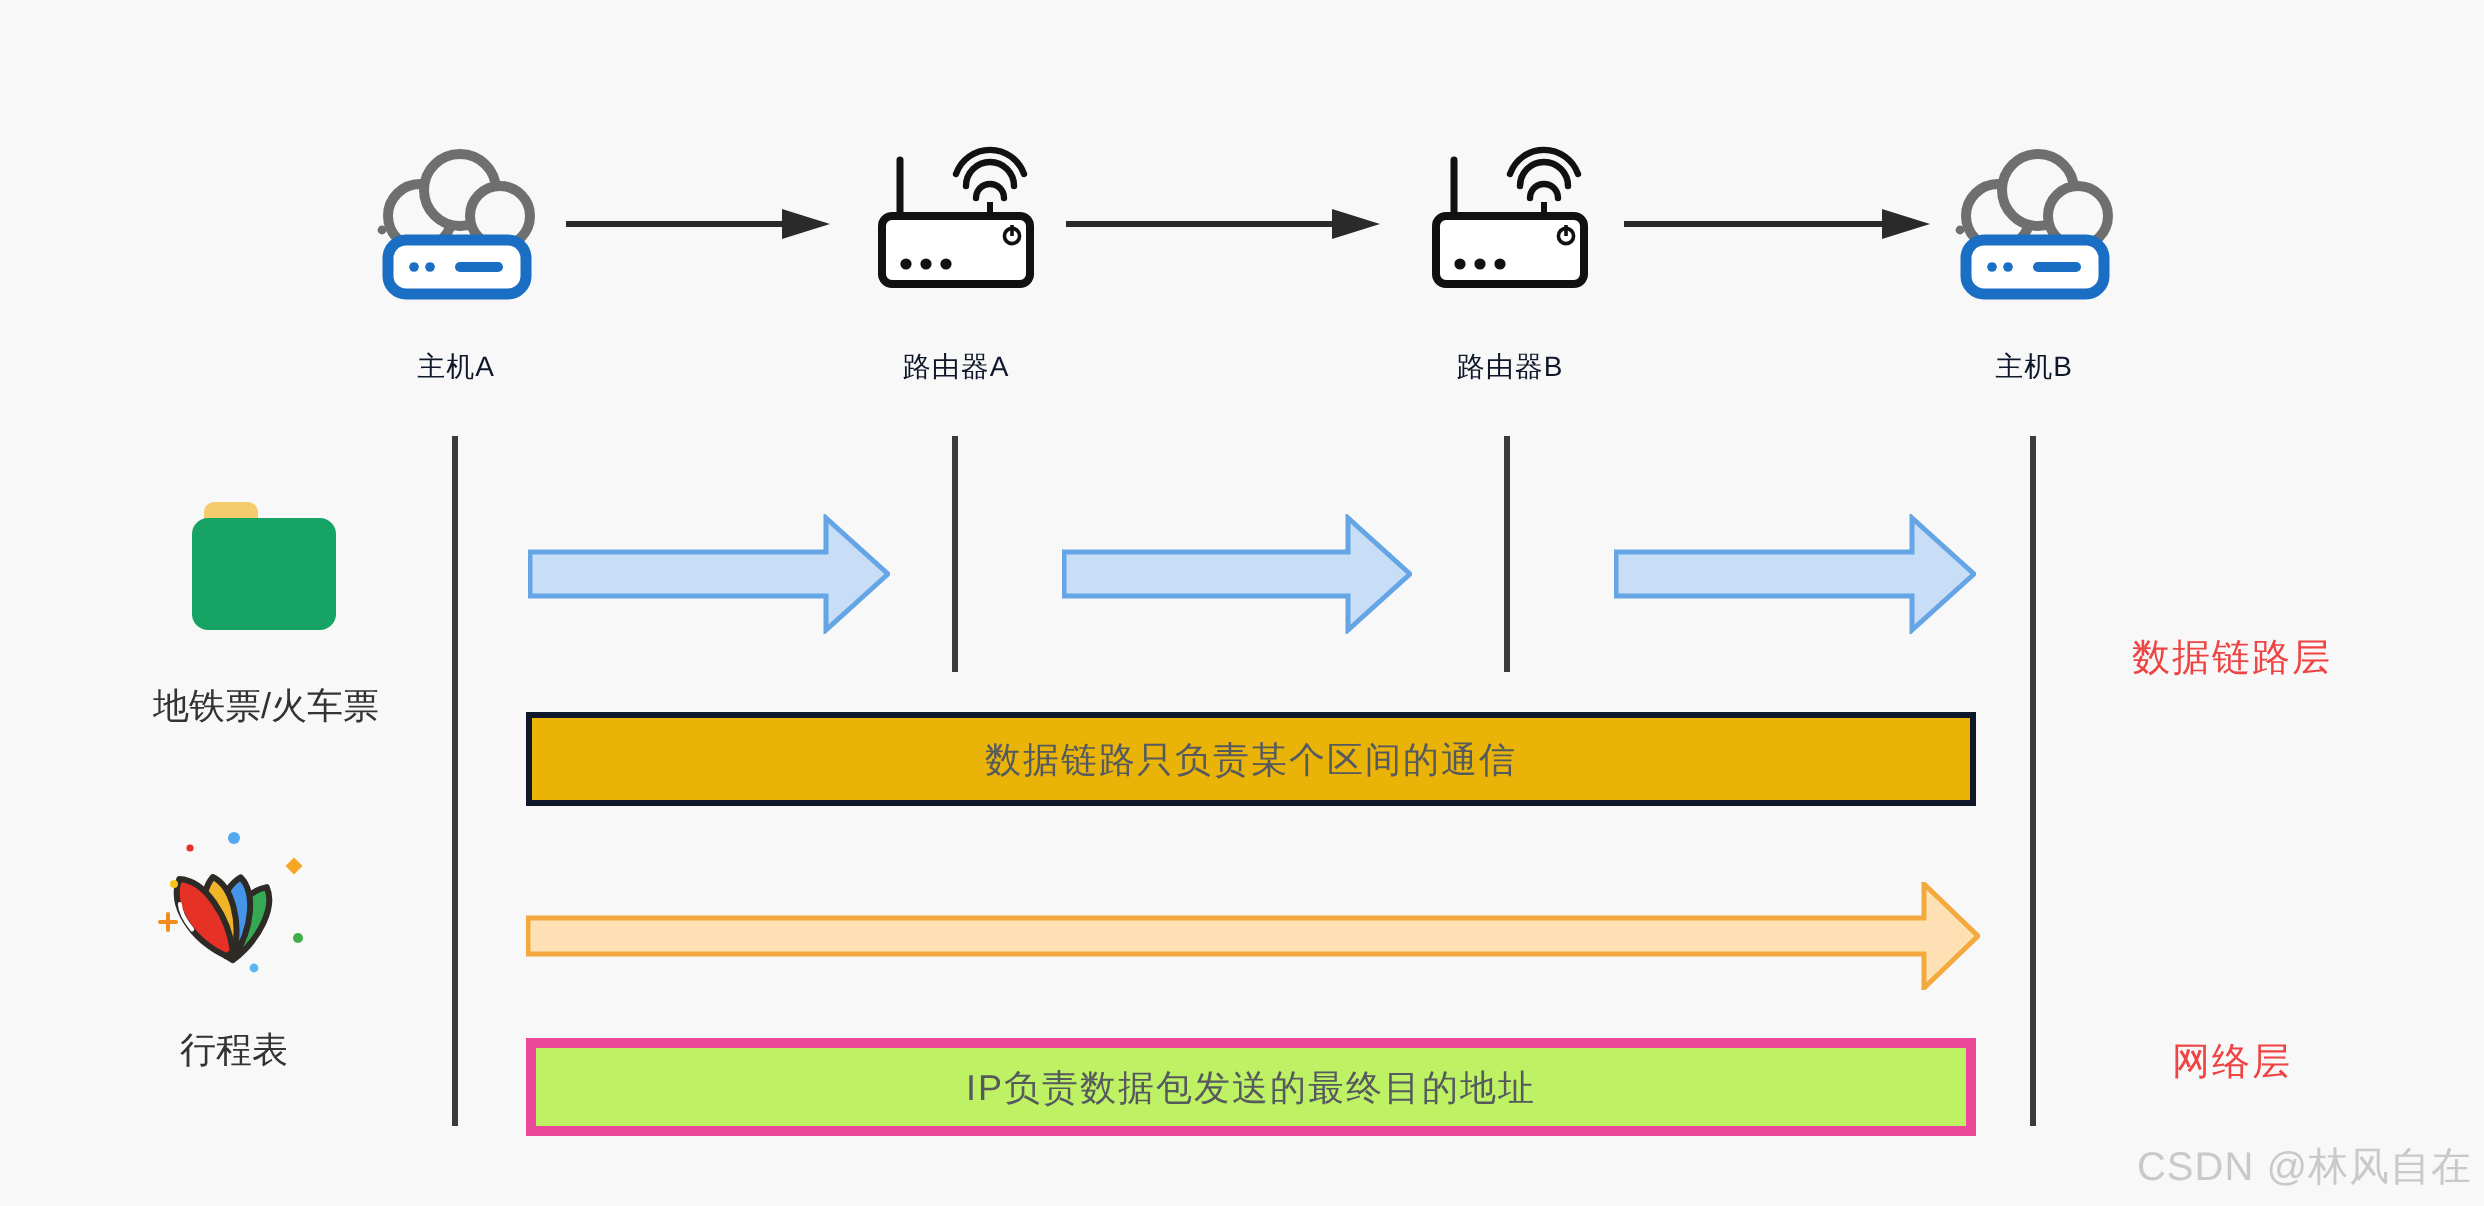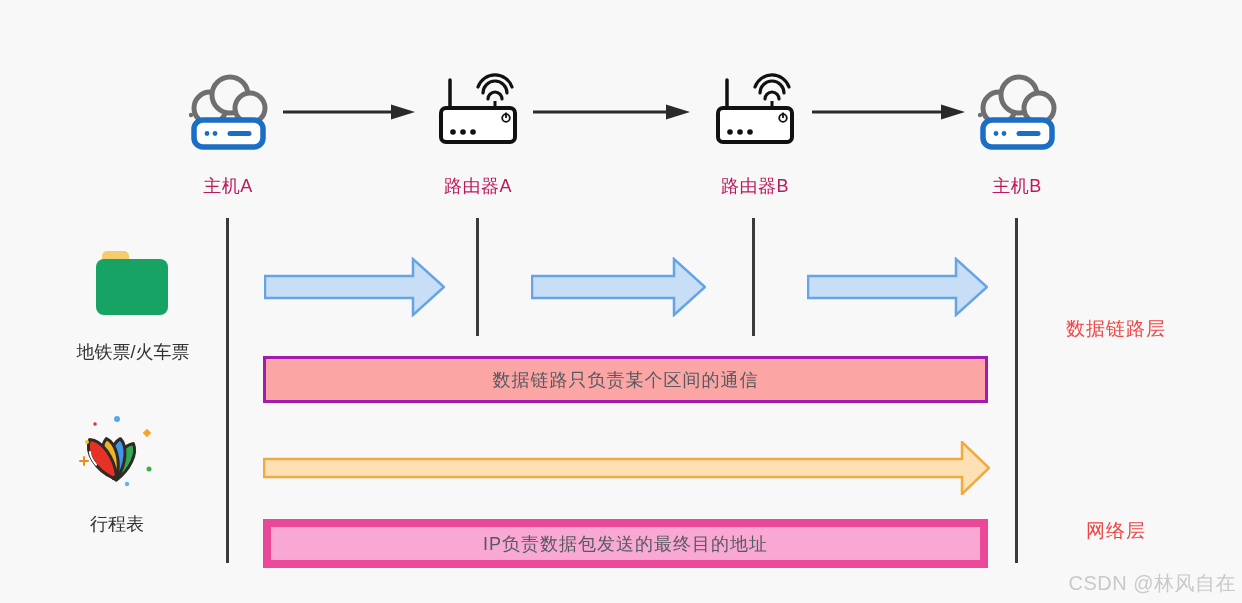--- a/index.html
+++ b/index.html
@@ -1,29 +1,29 @@
 <!DOCTYPE html>
 <html><head>
 <meta charset="utf-8">
 <style>
   html,body{margin:0;padding:0;}
   body{font-family:"Liberation Sans","DejaVu Sans",sans-serif;}
   #canvas{
     position:relative;width:1242px;height:603px;background:#f8f8f8;overflow:hidden;
   }
   .node{position:absolute;width:120px;text-align:center;}
-  .node .label{margin-top:18px;font-size:18px;color:#be185d;letter-spacing:0.5px;}
+  .node .label{margin-top:18px;font-size:14px;color:#0f172a;letter-spacing:0.5px;}
   .vline{position:absolute;width:3px;background:#3b3b3b;}
   .conn{position:absolute;}
   .banner{
     position:absolute;box-sizing:border-box;display:flex;align-items:center;justify-content:center;
     font-size:18px;color:#555a5f;letter-spacing:1px;
   }
-  .banner.blue{background:#fca5a5;border:3px solid #a21caf;text-align:center;}
-  .banner.orange{background:#f9a8d4;border:8px solid #ec4899;}
+  .banner.blue{background:#eab308;border:3px solid #0f172a;text-align:center;}
+  .banner.orange{background:#bef264;border:5px solid #ec4899;}
   .layer-label{position:absolute;width:160px;text-align:center;font-size:19px;color:#ef4444;letter-spacing:1px;}
   .analogy{position:absolute;width:150px;text-align:center;}
   .analogy .label{margin-top:16px;font-size:18px;color:#333;}
   .watermark{position:absolute;right:6px;top:570px;font-size:20px;color:#c9c9c9;letter-spacing:0.5px;}
 </style>
 </head>
 <body>
 
 <div id="canvas">
 

